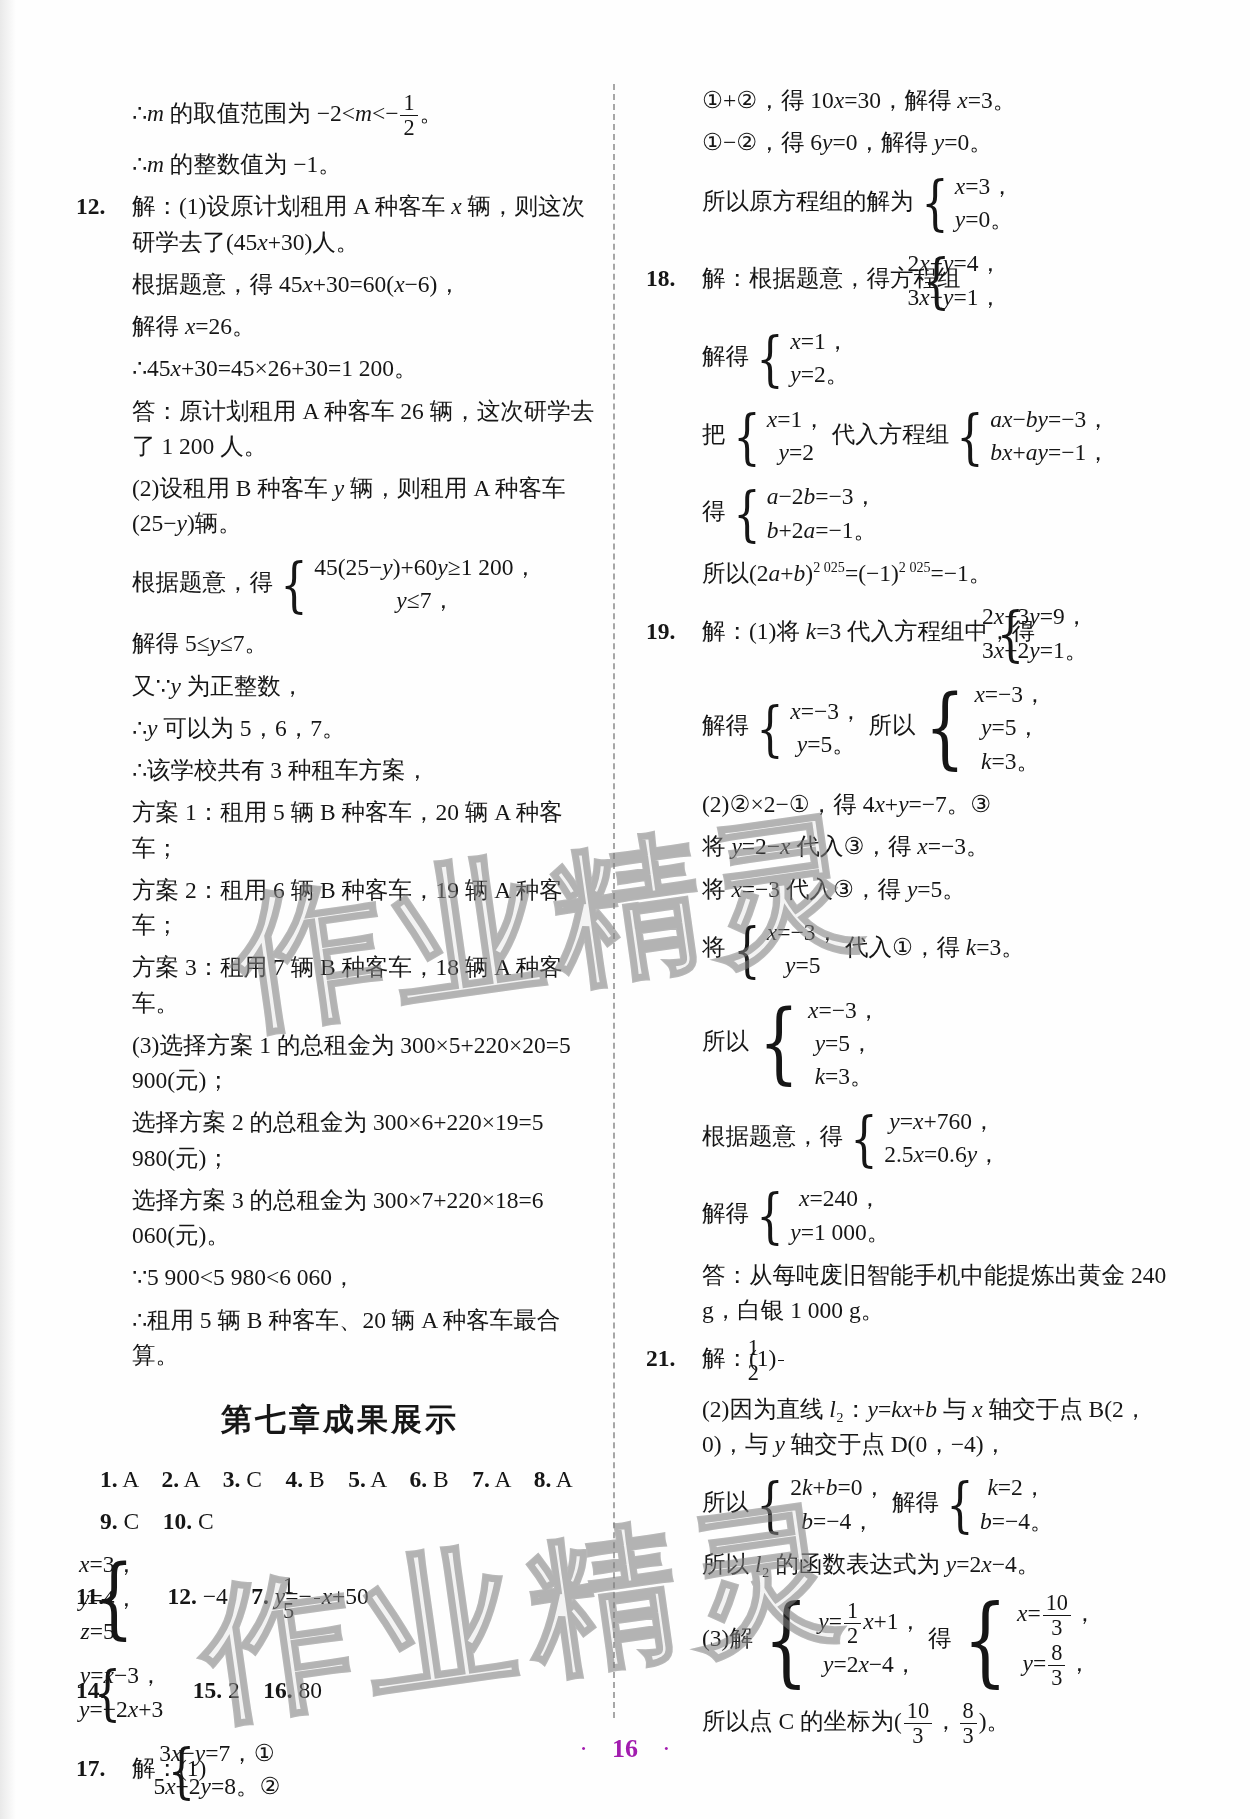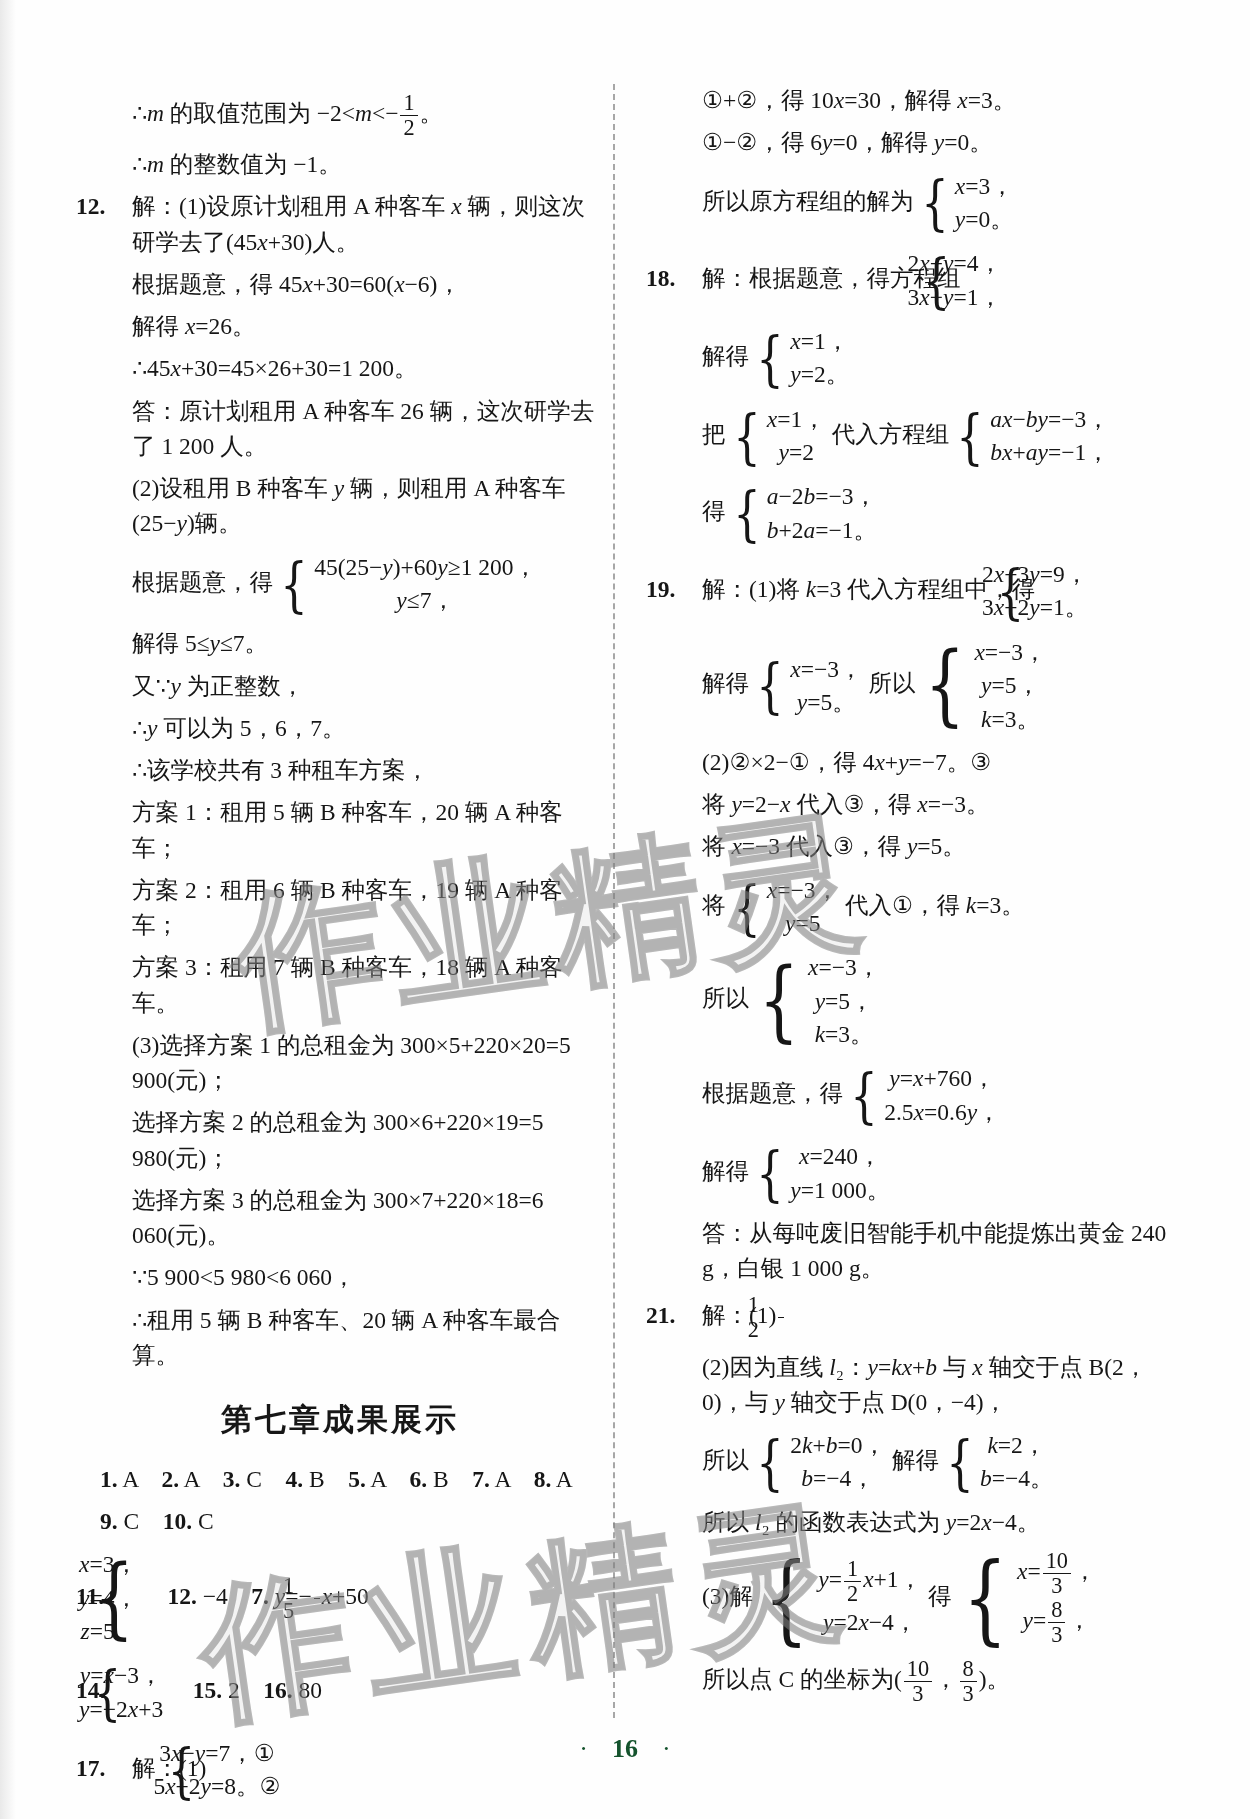--- a/index.html
+++ b/index.html
@@ -23,21 +23,21 @@
   .b2{font-size:60px;} .b3{font-size:88px;} .brace.tall{font-size:98px;}
   .rows{display:inline-flex;flex-direction:column;align-items:center;}
   .row{line-height:1.42;white-space:nowrap;}
   .fr{display:inline-flex;flex-direction:column;text-align:center;vertical-align:middle;
         margin:0 2px;line-height:1.08;font-size:.95em;}
   .fn{border-bottom:1.6px solid #161616;padding:0 3px;display:block;}
   .fd{padding:0 3px;display:block;}
   sup{font-size:.6em;}
   i{font-style:italic;}
   b{font-weight:bold;}
-  .footer{position:absolute;left:0;width:100%;top:1734px;text-align:center;font-size:26px;color:#14532d;}
+  .footer{position:absolute;left:0;width:100%;top:1734px;text-align:center;font-size:26px;color:#a21caf;}
   .footer span{margin:0 12px;}
   .pgnum{font-weight:bold;}
   .wm{position:absolute;white-space:nowrap;font-weight:bold;z-index:5;pointer-events:none;
         font-family:"Liberation Sans","DejaVu Sans",sans-serif;
         transform:rotate(-8deg);color:rgba(150,150,150,0.10);
         -webkit-text-stroke:2.5px rgba(125,125,125,0.55);}
   .wm1{left:232px;top:822px;font-size:150px;letter-spacing:10px;}
   .wm2{left:200px;top:1512px;font-size:150px;letter-spacing:14px;}
 </style>
 </head>
@@ -144,20 +144,21 @@
             <span class="row"><i>bx</i>+<i>ay</i>=−1，</span>
           </span>
         </span></div>
       <div class="block"><span class="tx">得</span><span class="sys">
           <span class="brace b2">{</span>
           <span class="rows">
             <span class="row"><i>a</i>−2<i>b</i>=−3，</span>
             <span class="row"><i>b</i>+2<i>a</i>=−1。</span>
           </span>
         </span></div>
+      <div class="block"><span class="tx">所以(2<i>a</i>+<i>b</i>)<sup>2 025</sup>=(−1)<sup>2 025</sup>=−1。</span></div>
       <div class="block has-n"><span class="inum">19.</span><span class="tx">解：(1)将 <i>k</i>=3 代入方程组中，得</span><span class="sys">
           <span class="brace b2">{</span>
           <span class="rows">
             <span class="row">2<i>x</i>+3<i>y</i>=9，</span>
             <span class="row">3<i>x</i>+2<i>y</i>=1。</span>
           </span>
         </span></div>
       <div class="block"><span class="tx">解得</span><span class="sys">
           <span class="brace b2">{</span>
           <span class="rows">

